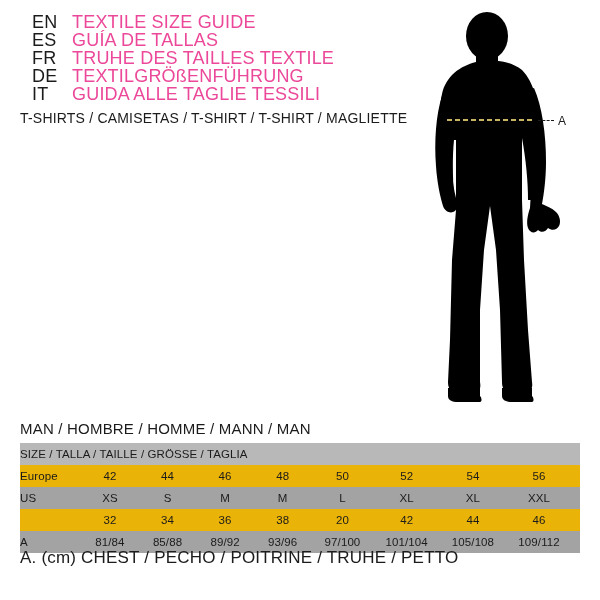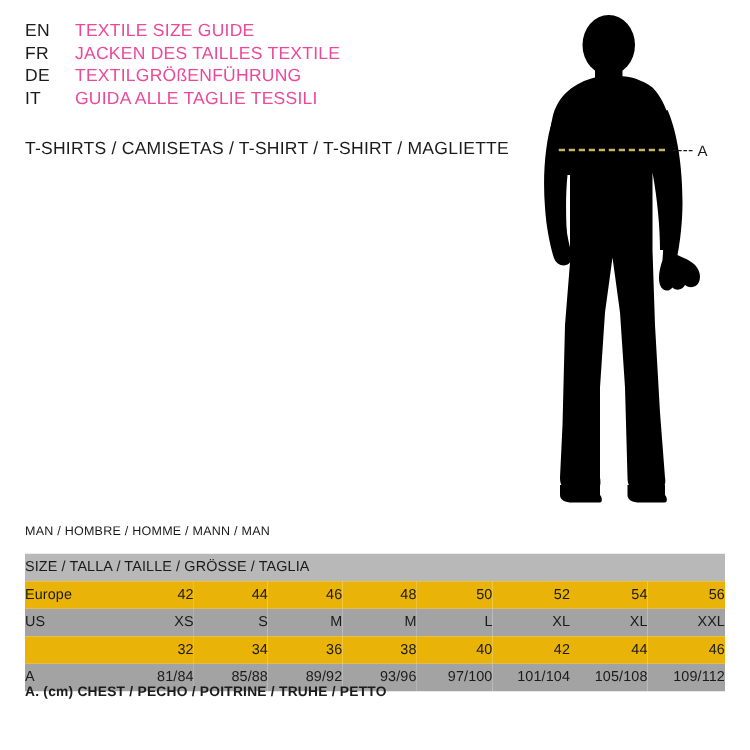--- a/index.html
+++ b/index.html
@@ -23,24 +23,25 @@
 
   
   .lang-block {
     position: absolute;
     left: 20px;
     top: 15px;
     width: 360px;
   }
   .lang-row {
     display: flex;
-    align-items: center;
+    align-items: flex-end;
     height: 18px;
-    font-size: 14px;
-    letter-spacing: 0.2px;
+    font-size: 18px;
+    letter-spacing: 0.2px;
+    margin-left: 12px;
   }
   .lang-code {
     width: 40px;
     flex: 0 0 40px;
     color: #1b1b1b;
   }
   .lang-text {
     color: #ec4899;
     white-space: nowrap;
   }
@@ -85,79 +86,82 @@
     width: 16px;
     height: 1px;
     border-top: 1.5px dashed #1b1b1b;
   }
 
   
   .table-title {
     position: absolute;
     left: 20px;
     top: 420px;
-    font-size: 10px;
+    font-size: 15px;
     letter-spacing: 0.2px;
     white-space: nowrap;
   }
   table.size-table {
     position: absolute;
     left: 20px;
     top: 443px;
     width: 560px;
     border-collapse: collapse;
     font-size: 11.5px;
   }
   table.size-table td {
-    padding: 3px 0 3px 0;
+    padding: 3px 16px 3px 0;
     height: 16px;
     color: #1b1b1b;
     letter-spacing: 0.1px;
   }
   tr.row-head td {
     background: #b8b8b8;
     font-size: 11.5px;
   }
   tr.row-alt td {
     background: #eab308;
   }
   tr.row-plain td {
     background: #a3a3a3;
   }
   td.label-col {
     width: 85px;
     padding-left: 3px;
   }
   td.val {
     width: 67px;
-    text-align: right;
+    text-align: center;
   }
   .footnote {
     position: absolute;
     left: 20px;
     top: 548px;
-    font-size: 11px;
-    letter-spacing: 0.2px;
-    white-space: nowrap;
-    font-weight: bold;
+    font-size: 17px;
+    letter-spacing: 0.2px;
+    white-space: nowrap;
   }
 </style>
 </head>
 <body>
 
 <div class="page">
 
   <div class="lang-block">
     <div class="lang-row">
       <span class="lang-code">EN</span>
       <span class="lang-text">TEXTILE SIZE GUIDE</span>
     </div>
     <div class="lang-row">
+      <span class="lang-code">ES</span>
+      <span class="lang-text">GUÍA DE TALLAS</span>
+    </div>
+    <div class="lang-row">
       <span class="lang-code">FR</span>
-      <span class="lang-text">JACKEN DES TAILLES TEXTILE</span>
+      <span class="lang-text">TRUHE DES TAILLES TEXTILE</span>
     </div>
     <div class="lang-row">
       <span class="lang-code">DE</span>
       <span class="lang-text">TEXTILGRÖßENFÜHRUNG</span>
     </div>
     <div class="lang-row">
       <span class="lang-code">IT</span>
       <span class="lang-text">GUIDA ALLE TAGLIE TESSILI</span>
     </div>
   </div>
@@ -259,21 +263,21 @@
         <td class="val">XL</td>
         <td class="val">XL</td>
         <td class="val">XXL</td>
       </tr>
       <tr class="row-alt">
         <td class="label-col"></td>
         <td class="val">32</td>
         <td class="val">34</td>
         <td class="val">36</td>
         <td class="val">38</td>
-        <td class="val">40</td>
+        <td class="val">20</td>
         <td class="val">42</td>
         <td class="val">44</td>
         <td class="val">46</td>
       </tr>
       <tr class="row-plain">
         <td class="label-col">A</td>
         <td class="val">81/84</td>
         <td class="val">85/88</td>
         <td class="val">89/92</td>
         <td class="val">93/96</td>

